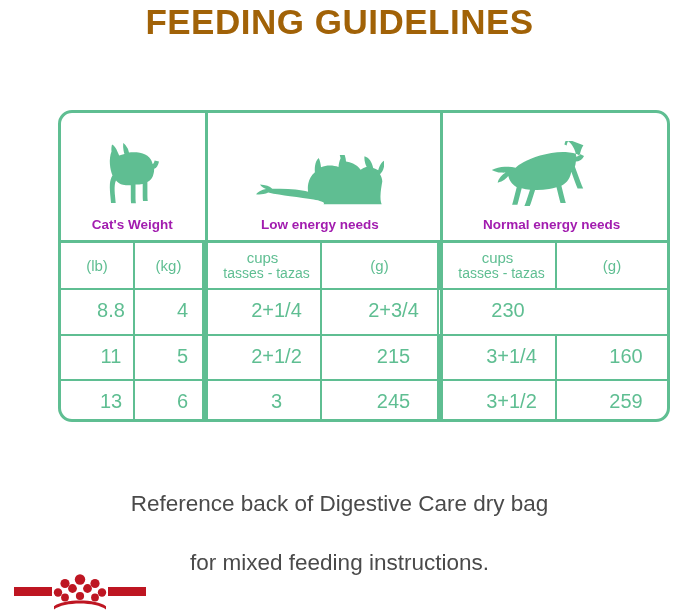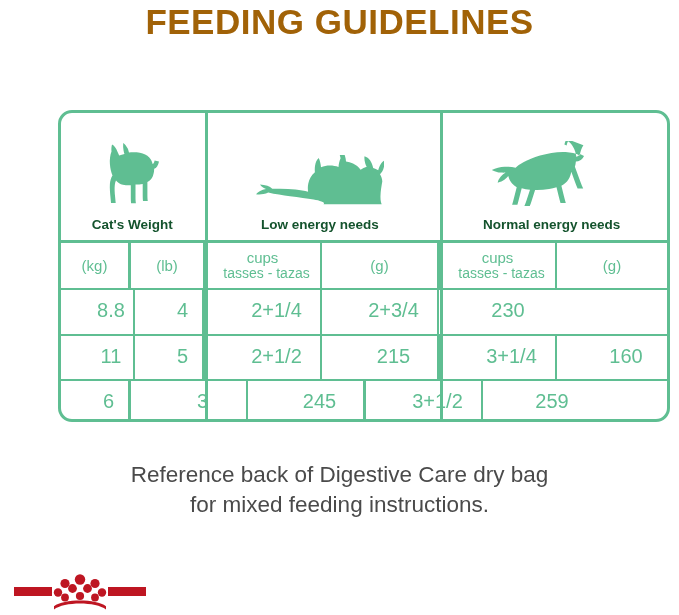--- a/index.html
+++ b/index.html
@@ -73,21 +73,21 @@
   .icon-cell .cat-art {
     height: 70px;
     display: flex;
     align-items: flex-end;
     justify-content: center;
     margin-bottom: 6px;
   }
   .icon-cell .cat-label {
     font-size: 13.5px;
     font-weight: bold;
-    color: #14532d;
+    color: #a21caf;
     white-space: nowrap;
   }
 
   
   .vsep-thick {
     position: absolute;
     top: 0;
     bottom: 0;
     width: 3px;
     background: #5FBE92;
@@ -166,21 +166,21 @@
   #footer-note {
     position: absolute;
     top: 460px;
     left: 0;
     width: 679px;
     text-align: center;
     color: #4A4A4A;
     font-size: 22.5px;
     line-height: 30px;
   }
-  #footer-note span { display: block; }
+  #footer-note span { display: block; margin-top: 29px; }
 
   
   #logo {
     position: absolute;
     left: 14px;
     top: 568px;
     width: 132px;
     height: 42px;
   }
 </style>
@@ -222,28 +222,28 @@
       </div>
     </div>
 
     <div class="vsep-thick" id="vsep-a"></div>
     <div class="vsep-thick" id="vsep-b"></div>
     <div id="hline-header"></div>
 
     <div id="grid">
 
       <div class="grid-row units">
+        <div class="cell lb">
+          <span>
+              <span class="u-top">(lb)</span>
+            </span>
+        </div>
         <div class="cell kg">
           <span>
               <span class="u-top">(kg)</span>
-            </span>
-        </div>
-        <div class="cell lb">
-          <span>
-              <span class="u-top">(lb)</span>
             </span>
         </div>
         <div class="cell cups1">
           <span>
             <span class="u-top">cups</span>
             <span class="u-bot">tasses - tazas</span>
           </span>
         </div>
         <div class="cell g1">
           <span>
@@ -274,20 +274,21 @@
       <div class="grid-row data">
         <div class="cell lb">11</div>
         <div class="cell kg">5</div>
         <div class="cell cups1">2+1/2</div>
         <div class="cell g1">215</div>
         <div class="cell cups2">3+1/4</div>
         <div class="cell g2">160</div>
       </div>
 
       <div class="grid-row data">
+        <div class="cell lb">13</div>
         <div class="cell kg">6</div>
         <div class="cell cups1">3</div>
         <div class="cell g1">245</div>
         <div class="cell cups2">3+1/2</div>
         <div class="cell g2">259</div>
       </div>
 
     </div>
   </div>
 </div>

